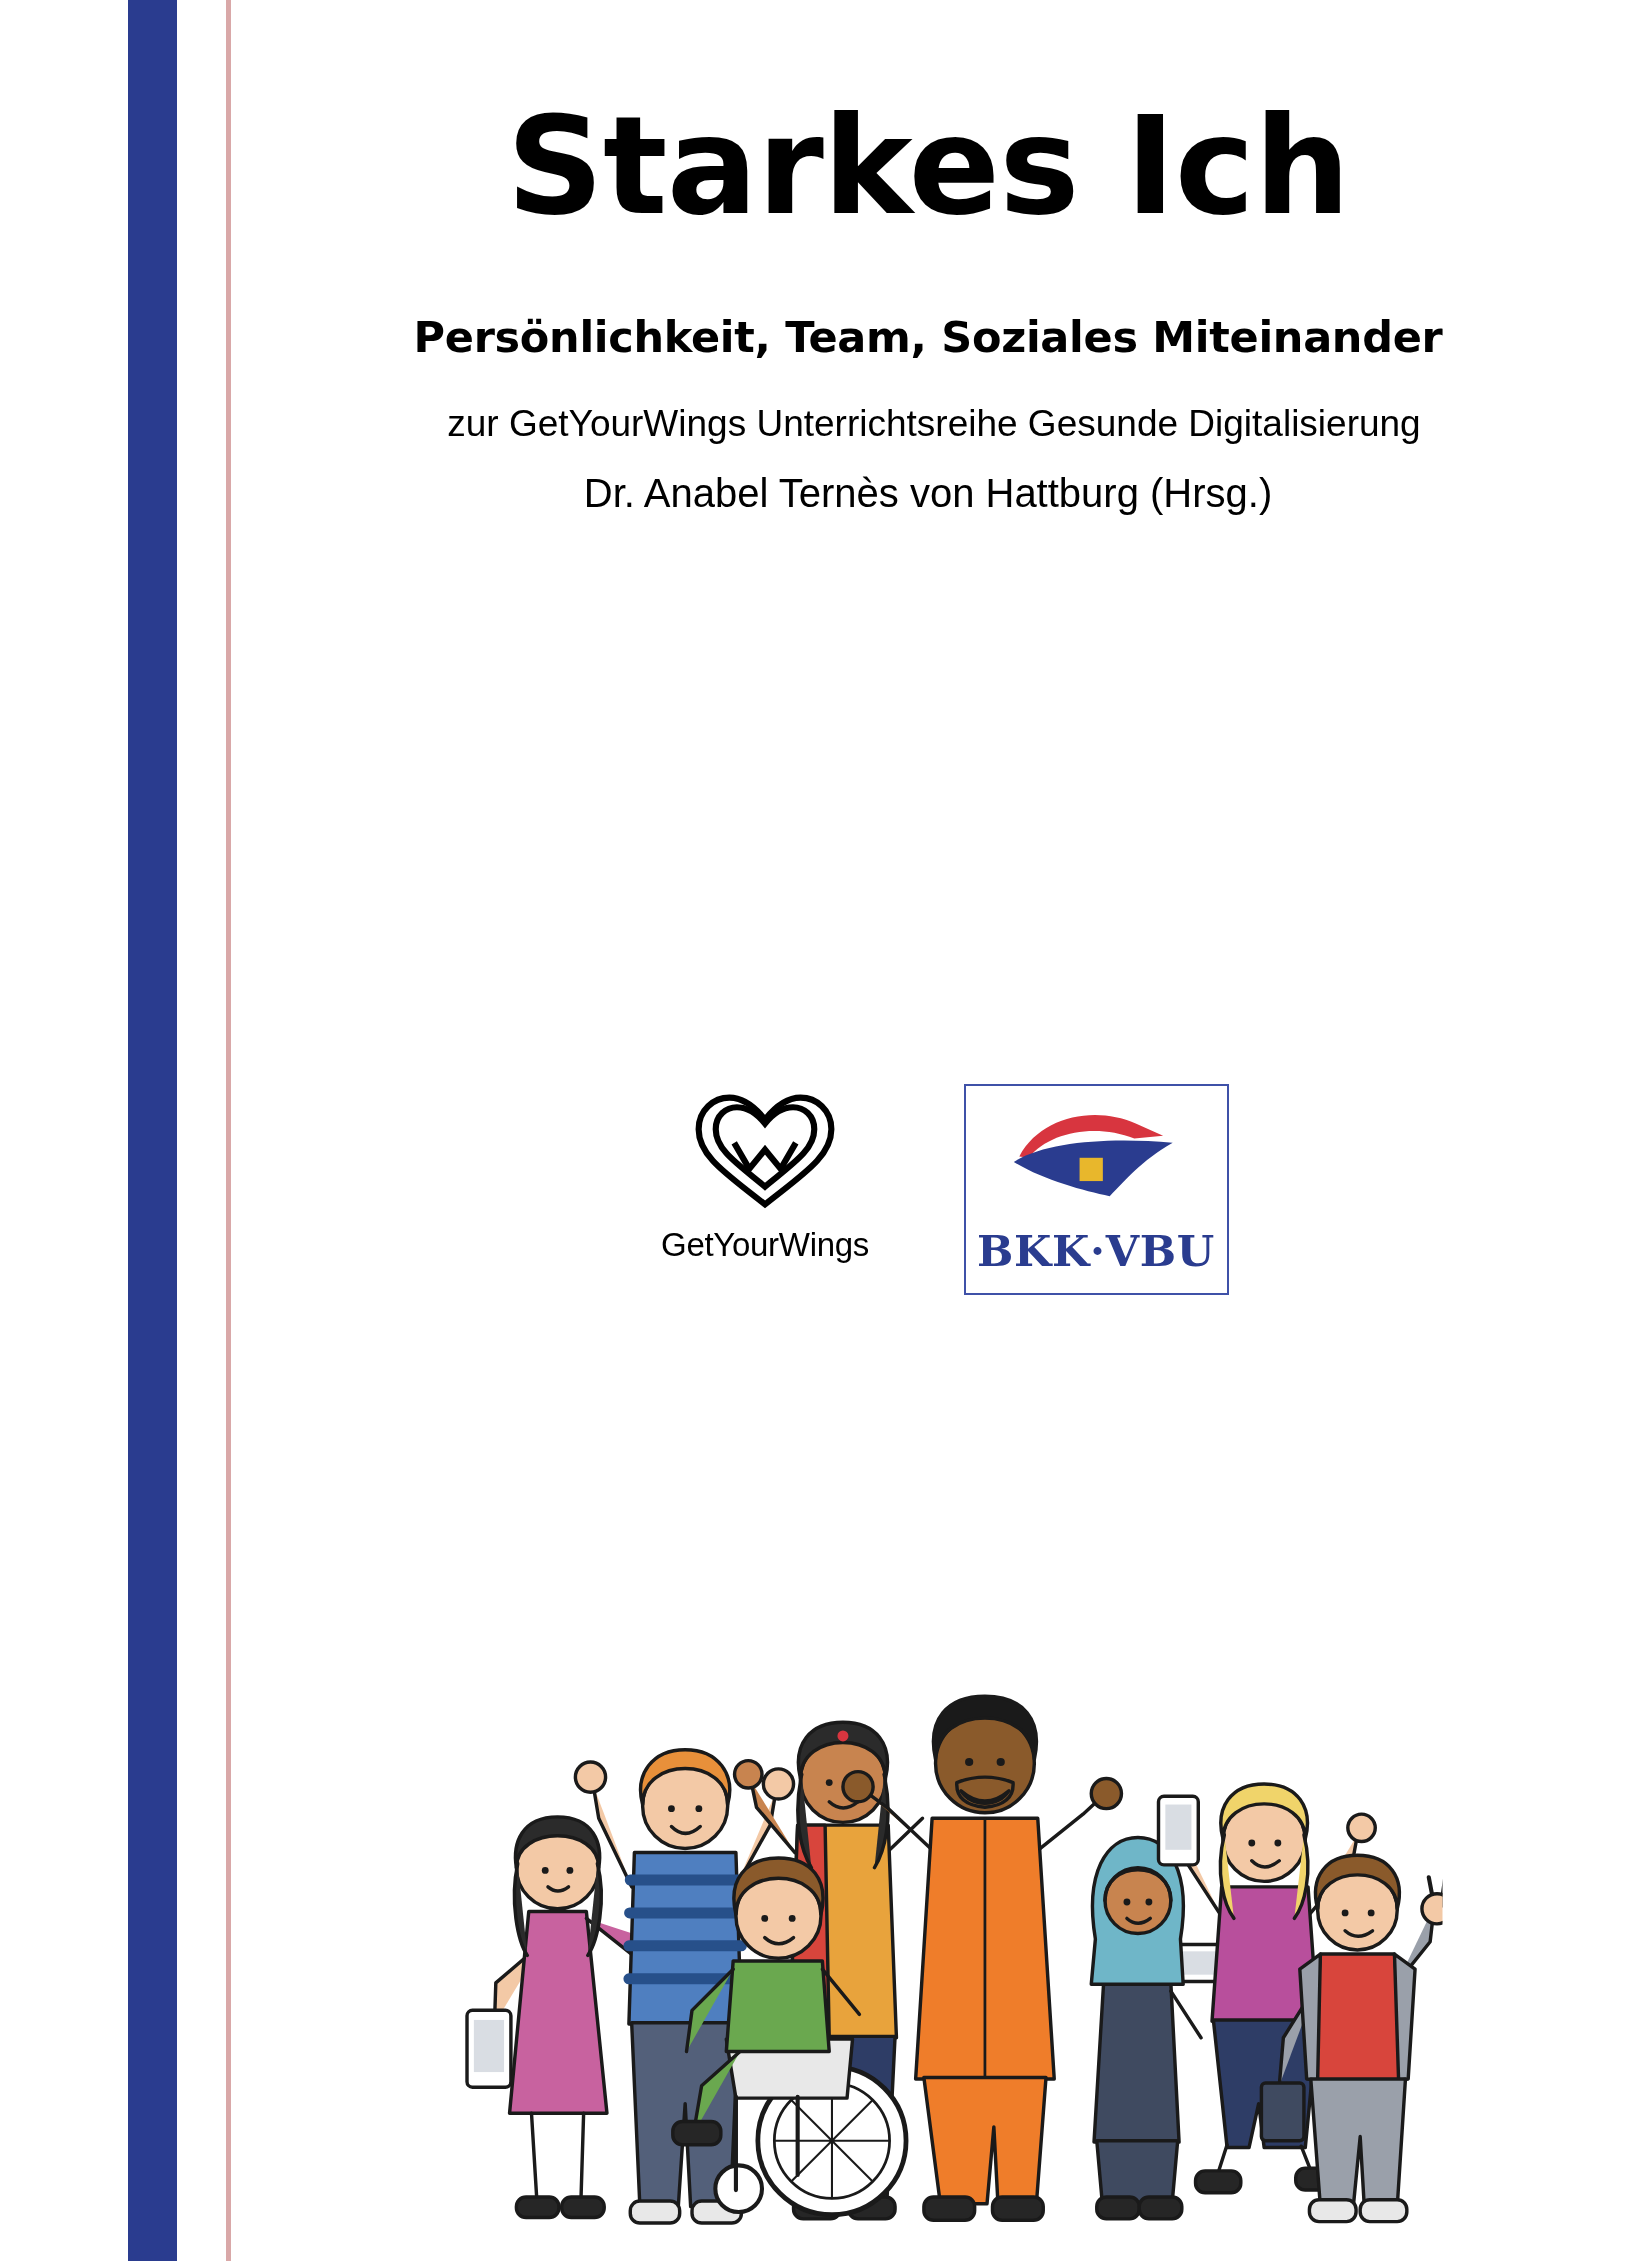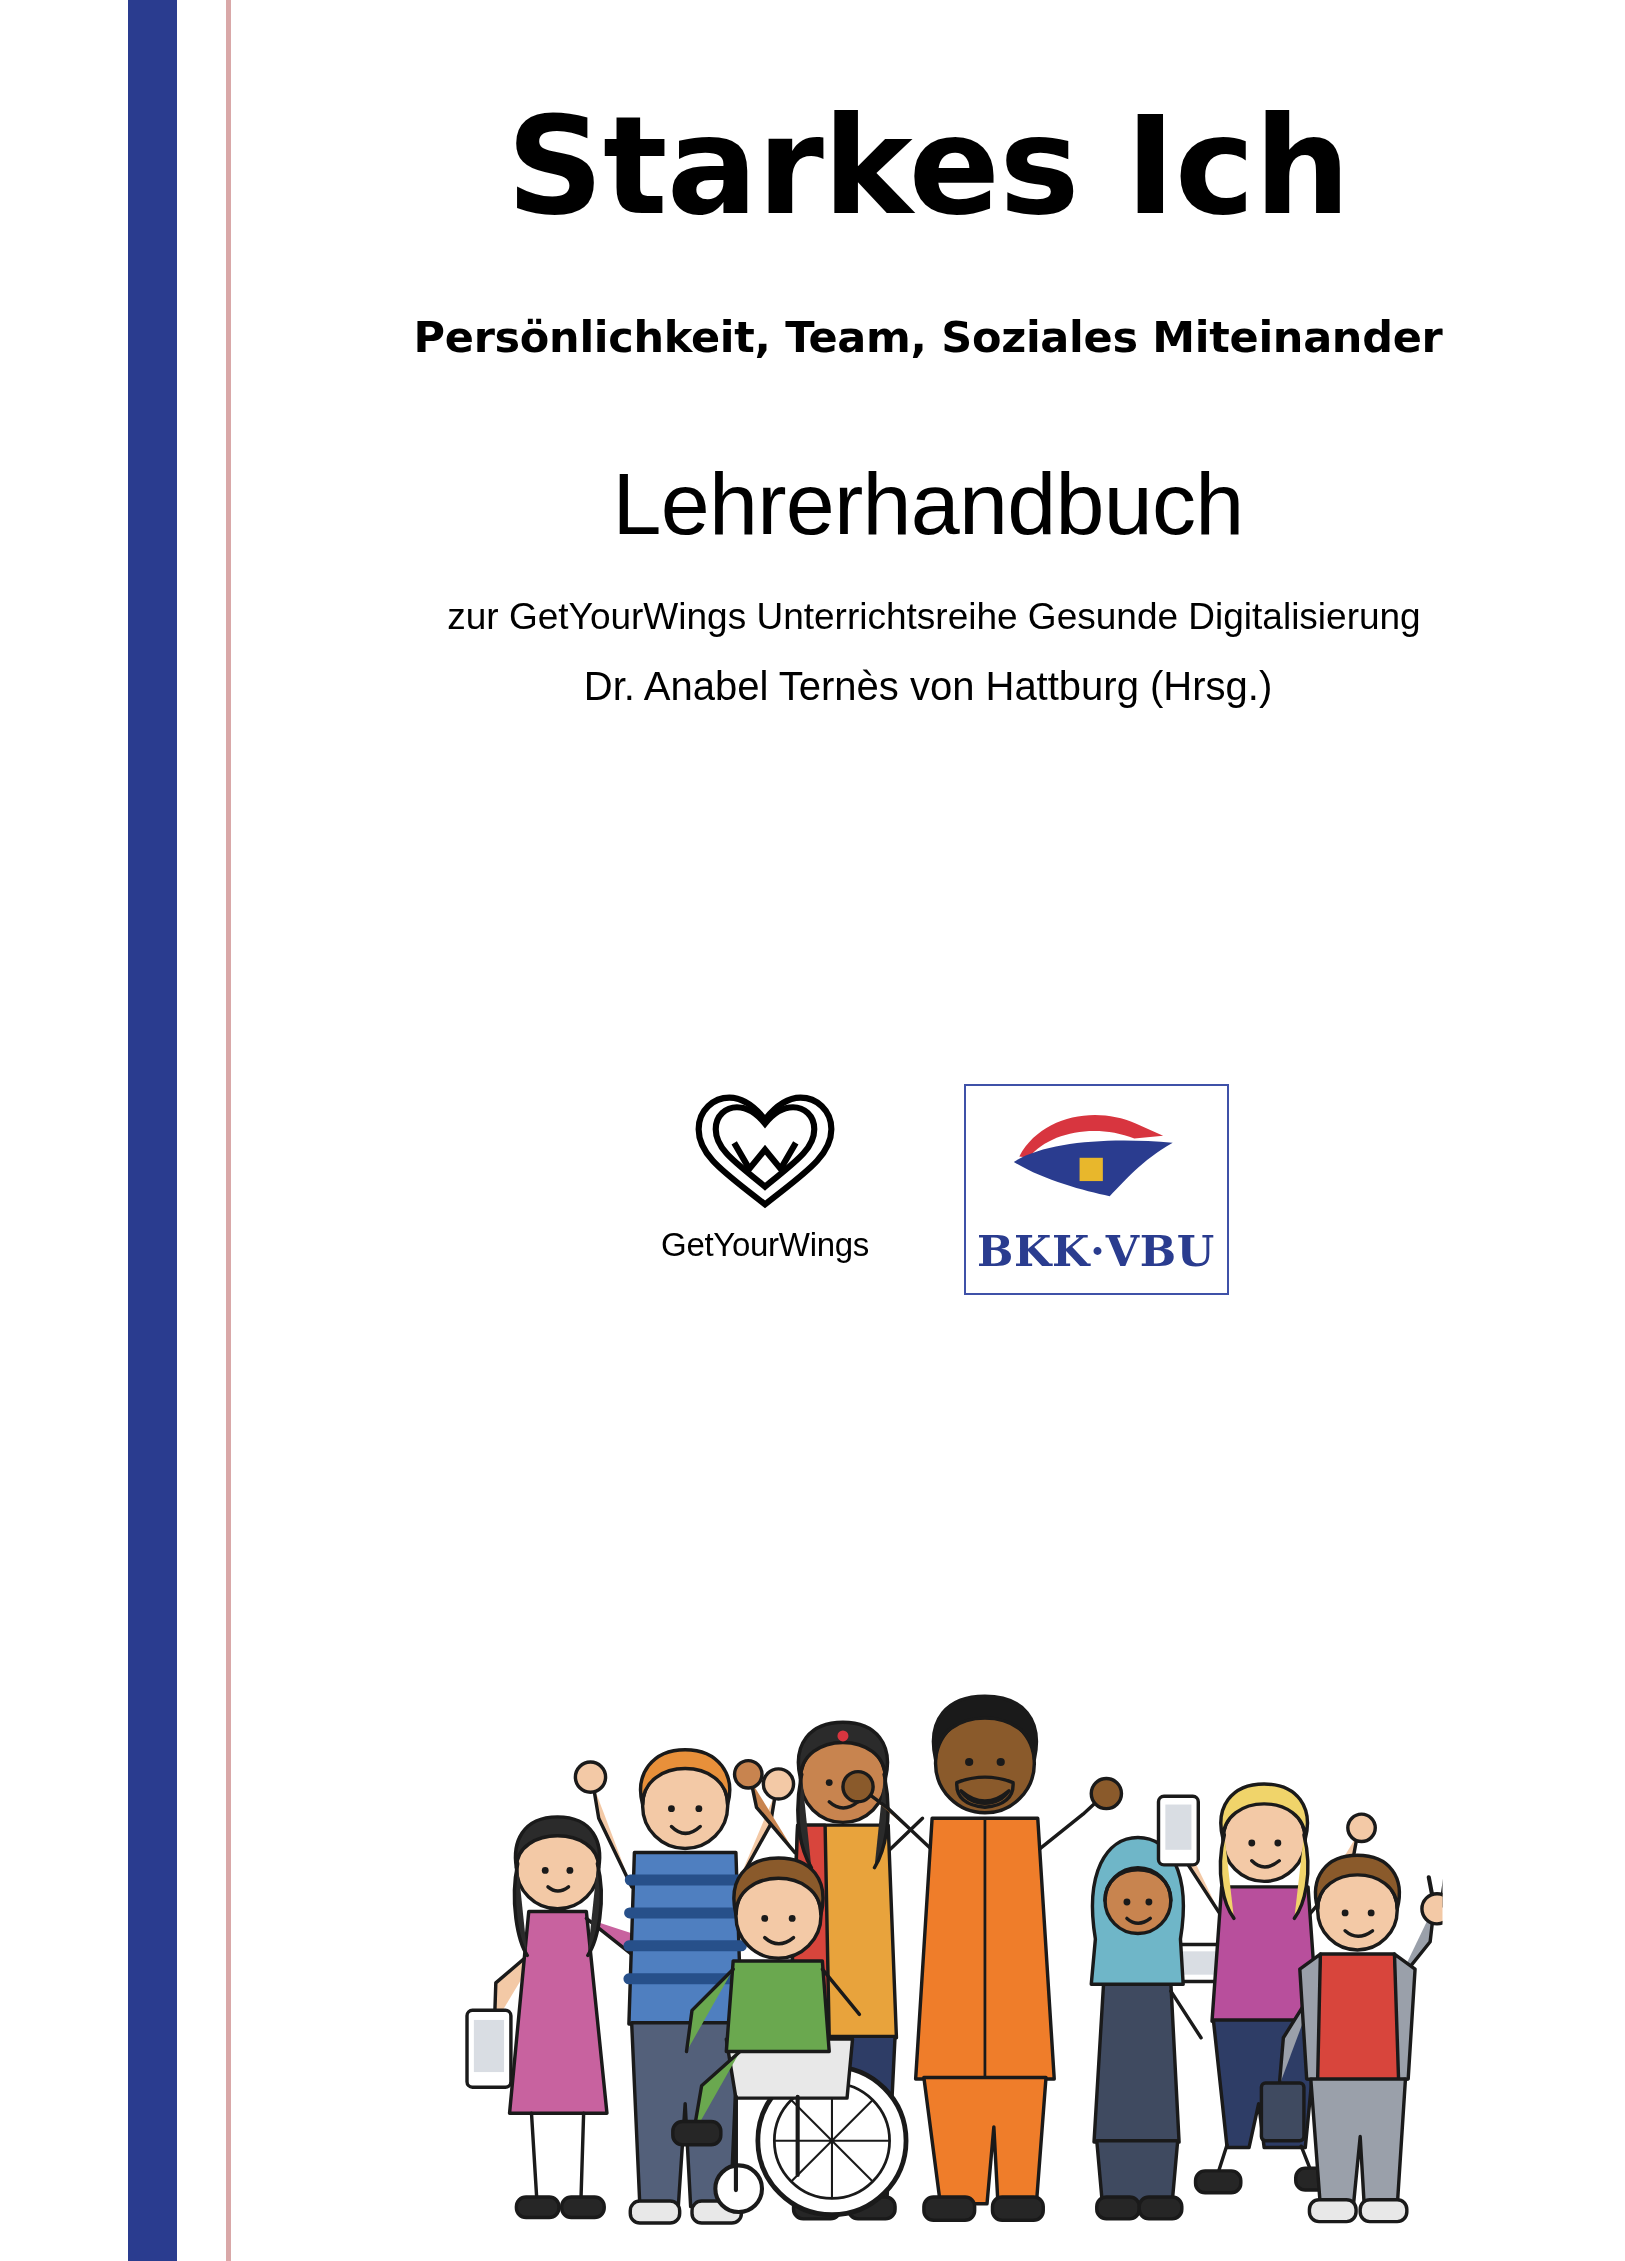--- a/index.html
+++ b/index.html
@@ -159,21 +159,20 @@
 <div class="spine-blue"></div>
 <div class="spine-pink"></div>
 
 <div class="page">
 
   <div class="title-block">
     <h1 class="main-title">Starkes Ich</h1>
 
     <p class="subtitle">Persönlichkeit, Team, Soziales Miteinander</p>
 
-    <p class="doc-type">Lehrerhandbuch</p>
 
     <p class="series-line">zur GetYourWings Unterrichtsreihe Gesunde Digitalisierung</p>
 
     <p class="editor-line">Dr. Anabel Ternès von Hattburg (Hrsg.)</p>
   </div>
 
   <div class="logos">
 
     <div class="logo-gyw">
       <div class="mark">

